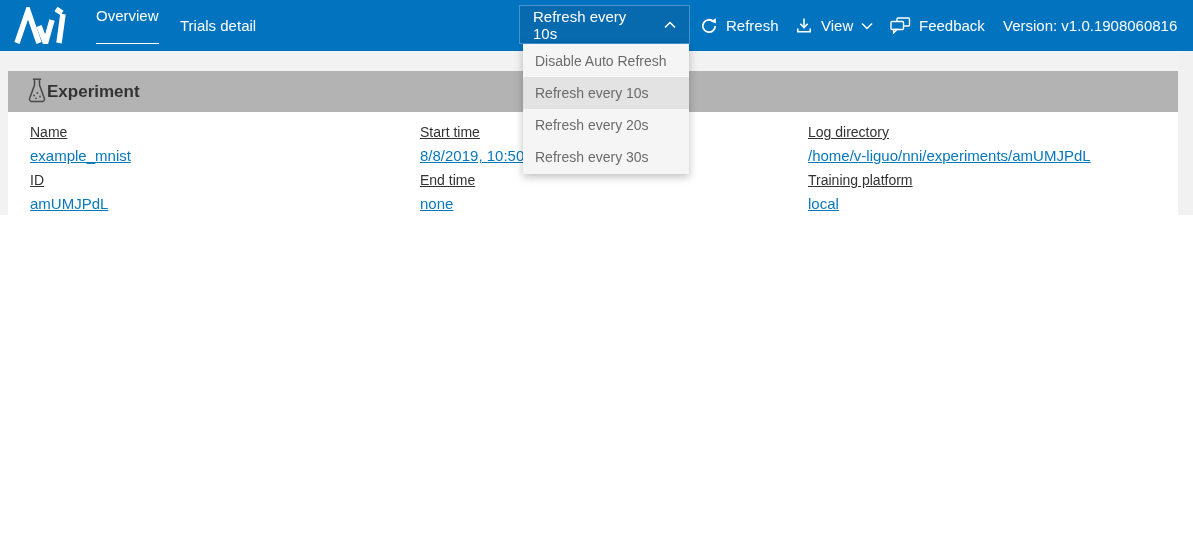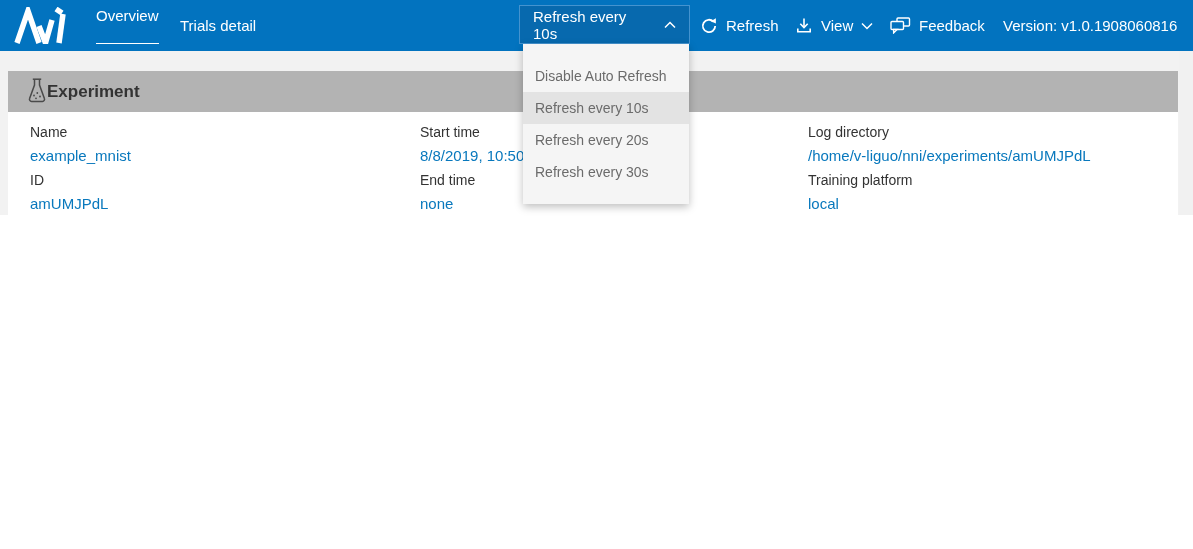--- a/index.html
+++ b/index.html
@@ -61,32 +61,32 @@
     background:var(--section-header-gray);
     display:flex;align-items:center;
   }
   .exp-header .flask{margin-left:19px;}
   .exp-title{margin-left:0;font-size:17px;font-weight:600;color:var(--label-text);}
   .exp-panel{
     position:absolute;left:8px;top:112px;width:1170px;height:103px;
     background:#ffffff;
   }
   .exp-col{position:absolute;top:8px;}
-  .exp-col .line{height:24px;line-height:24px;white-space:nowrap;}
+  .exp-col .line{height:24px;line-height:24px;white-space:nowrap;text-decoration:underline;}
   .f-label{font-size:14px;color:var(--label-text);}
   .f-value{font-size:15px;color:var(--link-blue);}
   .col-1{left:22px;}
   .col-2{left:412px;}
   .col-3{left:800px;}
   
   .refresh-menu{
     position:absolute;left:523px;top:44px;width:166px;
     background:var(--menu-bg);
     box-shadow:0 3px 8px rgba(0,0,0,0.25);
-    padding:16px 0;z-index:10;
+    padding:1px 0;z-index:10;
   }
   .menu-item{
     height:32px;line-height:32px;padding:0 12px;
     font-size:14px;color:var(--menu-text);cursor:pointer;white-space:nowrap;
   }
   .menu-item.selected{background:var(--menu-selected-bg);}
 </style>
 </head>
 <body>
 

